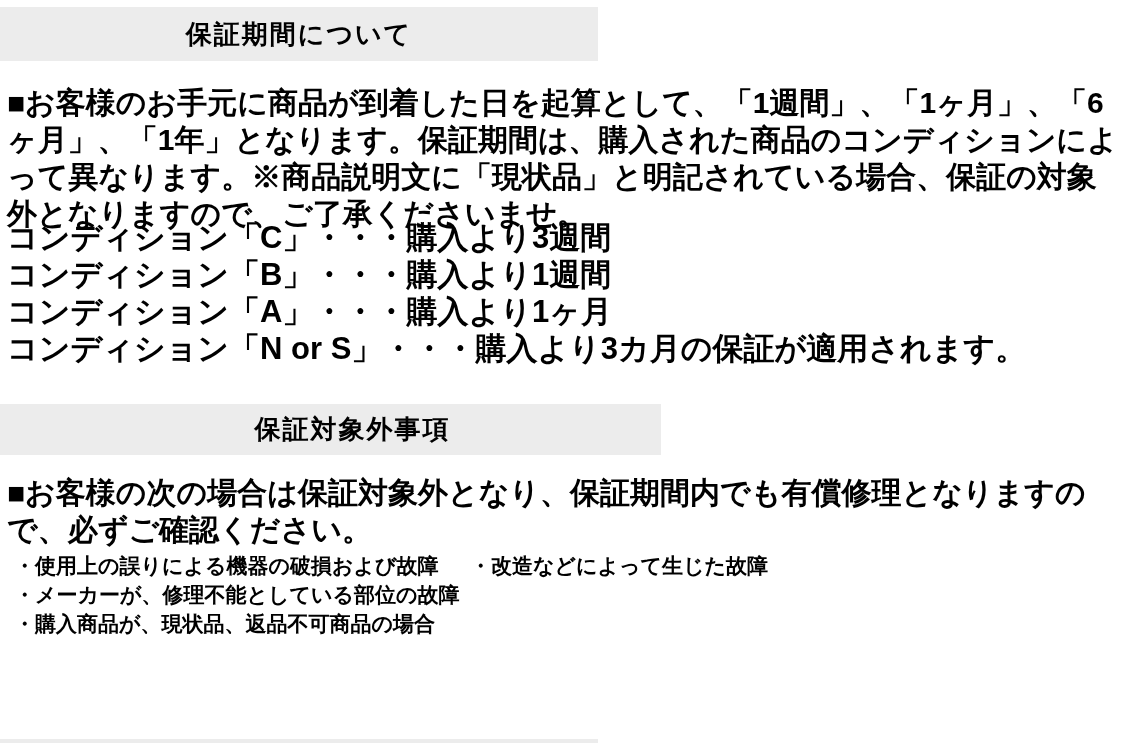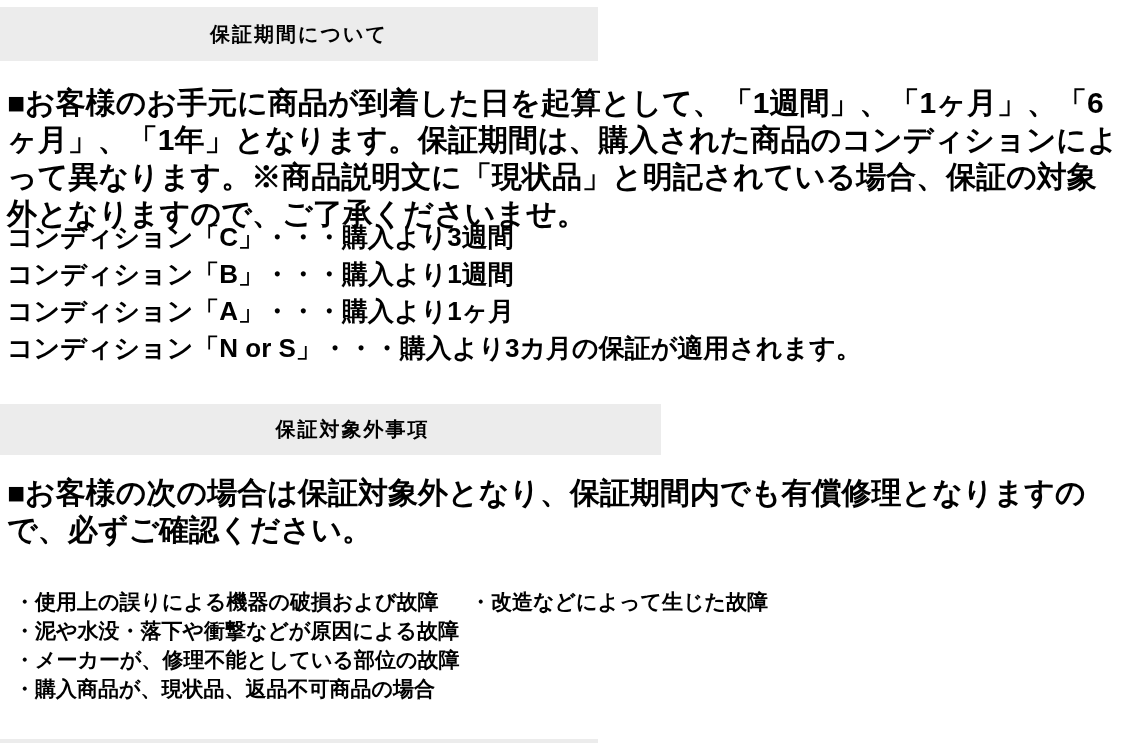--- a/index.html
+++ b/index.html
@@ -28,54 +28,53 @@
     width: 598px;
     height: 54px;
   }
   .section-bar.second {
     top: 404px;
     width: 617px;
     height: 51px;
     padding-left: 44px;
   }
   .section-title {
-    font-size: 20px;
+    font-size: 26px;
     font-weight: 700;
     letter-spacing: 2px;
     white-space: nowrap;
   }
   .para {
     position: absolute;
     left: 7px;
     width: 1111px;
     font-size: 30px;
     line-height: 37px;
     font-weight: 600;
     text-align: left;
   }
   .para.intro-1 { top: 84px; }
   .para.intro-2 { top: 474px; }
   .condition-list {
     position: absolute;
     left: 7px;
     top: 219px;
     width: 1111px;
-    font-size: 26px;
+    font-size: 31px;
     line-height: 37px;
     font-weight: 600;
   }
   .condition-list .condition-row { white-space: nowrap; }
   .exclusion-columns {
     position: absolute;
     left: 14px;
     top: 551px;
     width: 1105px;
     display: flex;
     flex-direction: row;
-    margin-top: 36px;
   }
   .exclusion-col {
     font-size: 21px;
     line-height: 29px;
     font-weight: 700;
   }
   .exclusion-col.left { width: 456px; flex: 0 0 456px; }
   .exclusion-col.right { flex: 1 1 auto; }
   .exclusion-item { white-space: nowrap; }
   .bottom-bar-cutoff {
@@ -105,21 +104,20 @@
 
 <div class="section-bar second">
   <span class="section-title">保証対象外事項</span>
 </div>
 
 <div class="para intro-2">■お客様の次の場合は保証対象外となり、保証期間内でも有償修理となりますので、必ずご確認ください。</div>
 
 <div class="exclusion-columns">
   <div class="exclusion-col left">
     <div class="exclusion-item">・使用上の誤りによる機器の破損および故障</div>
-    <div class="exclusion-item">・泥や水没・落下や衝撃などが原因による故障</div>
     <div class="exclusion-item">・メーカーが、修理不能としている部位の故障</div>
     <div class="exclusion-item">・購入商品が、現状品、返品不可商品の場合</div>
   </div>
   <div class="exclusion-col right">
     <div class="exclusion-item">・改造などによって生じた故障</div>
   </div>
 </div>
 
 <div class="bottom-bar-cutoff"></div>
 

